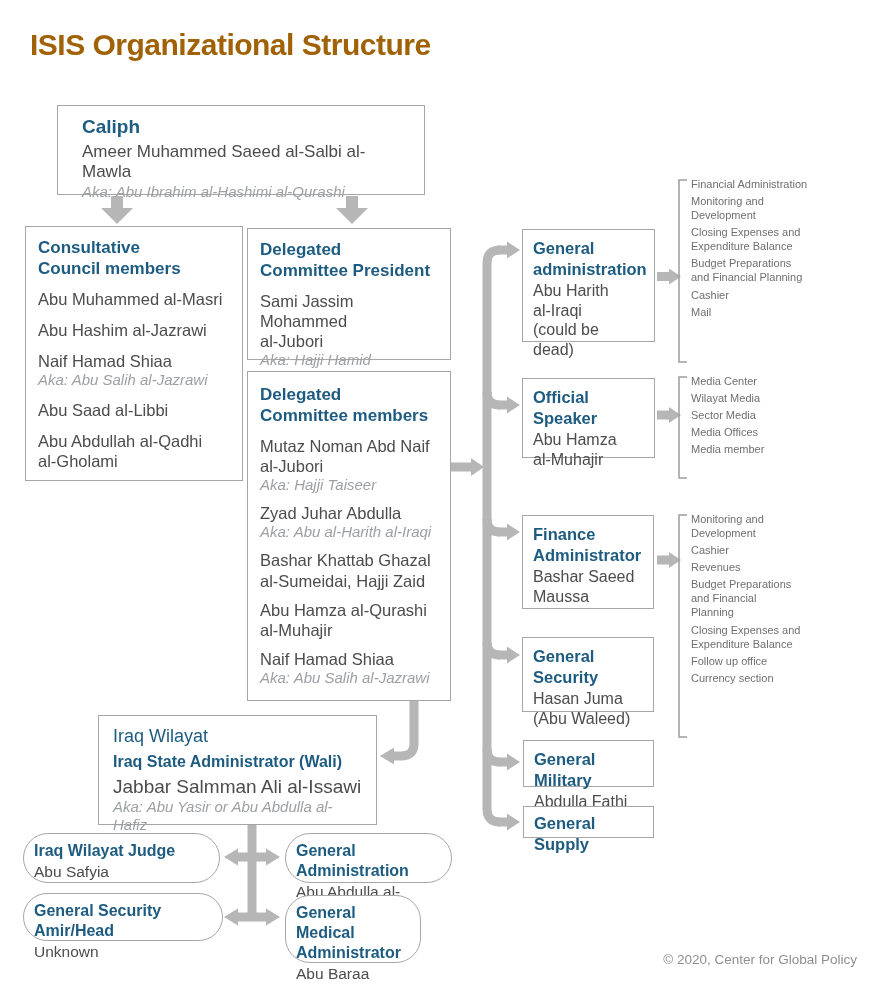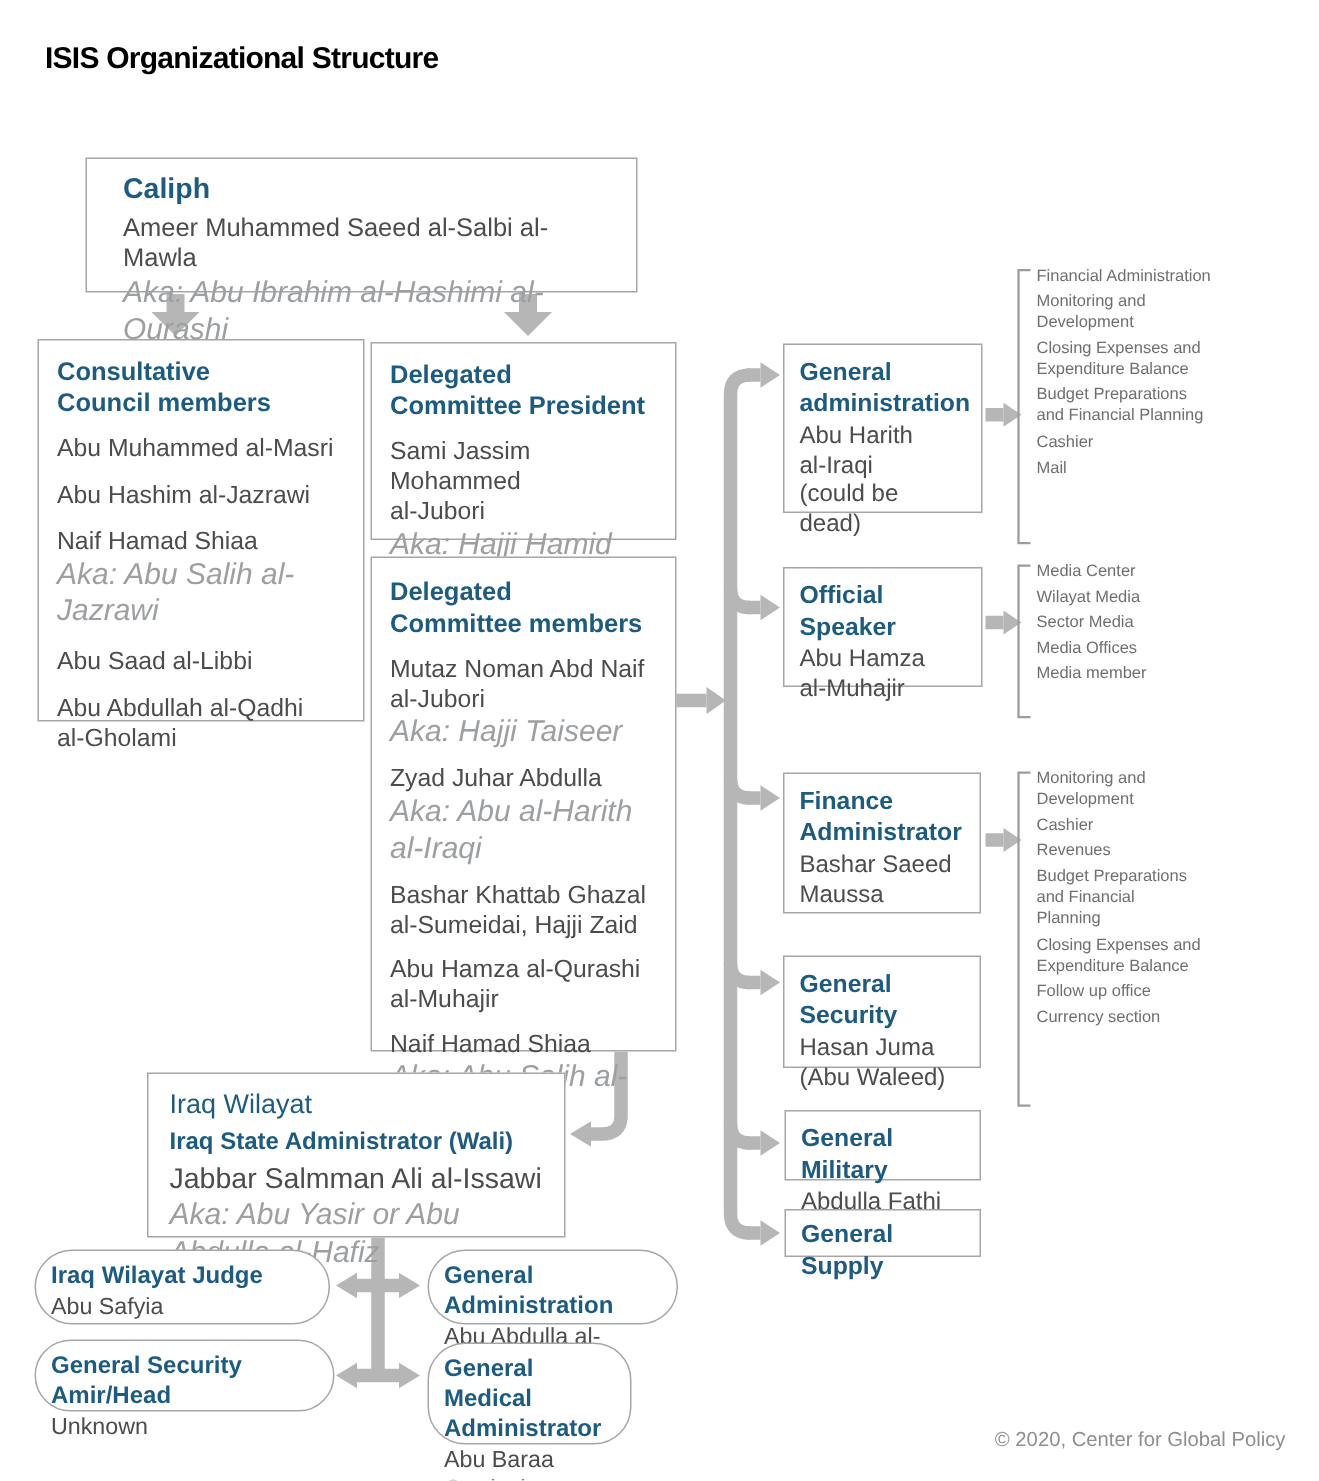--- a/index.html
+++ b/index.html
@@ -1,25 +1,25 @@
 <!DOCTYPE html>
 <html><head>
 <meta charset="utf-8">
 <style>
   html,body{margin:0;padding:0;background:#fff;}
   body{font-family:"Liberation Sans","DejaVu Sans",sans-serif;}
   .canvas{position:relative;width:879px;height:987px;background:#fff;overflow:hidden;}
   .connectors{position:absolute;left:0;top:0;z-index:0;}
-  .page-title{position:absolute;left:30px;top:28px;margin:0;font-size:20px;font-weight:800;
-    color:#000000;letter-spacing:-0.5px;z-index:2;}
+  .page-title{position:absolute;left:30px;top:28px;margin:0;font-size:30px;font-weight:800;
+    color:#a16207;letter-spacing:-0.5px;z-index:2;}
   .box{position:absolute;background:#fff;border:1px solid #a6a6a6;box-sizing:border-box;
     padding:10px 12px;z-index:1;}
   .hd{color:#1d5c80;font-weight:bold;font-size:17px;line-height:1.25;white-space:pre-line;}
   .nm{color:#4c4c4c;font-size:16.5px;line-height:1.22;white-space:pre-line;}
-  .aka{color:#9da0a3;font-style:italic;font-size:20px;line-height:1.22;}
+  .aka{color:#9da0a3;font-style:italic;font-size:15px;line-height:1.22;}
   .member{margin-top:11px;}
   .members .member:first-child{margin-top:9px;}
   
   .caliph{left:57px;top:105px;width:368px;height:90px;padding:9px 24px;}
   .caliph .hd{font-size:19px;margin-bottom:3px;}
   .caliph .nm{font-size:17px;}
   
   .consultative{left:25px;top:226px;width:218px;height:255px;}
   .president{left:247px;top:228px;width:204px;height:132px;}
   .delegated-members{left:247px;top:371px;width:204px;height:330px;padding-top:12px;}

